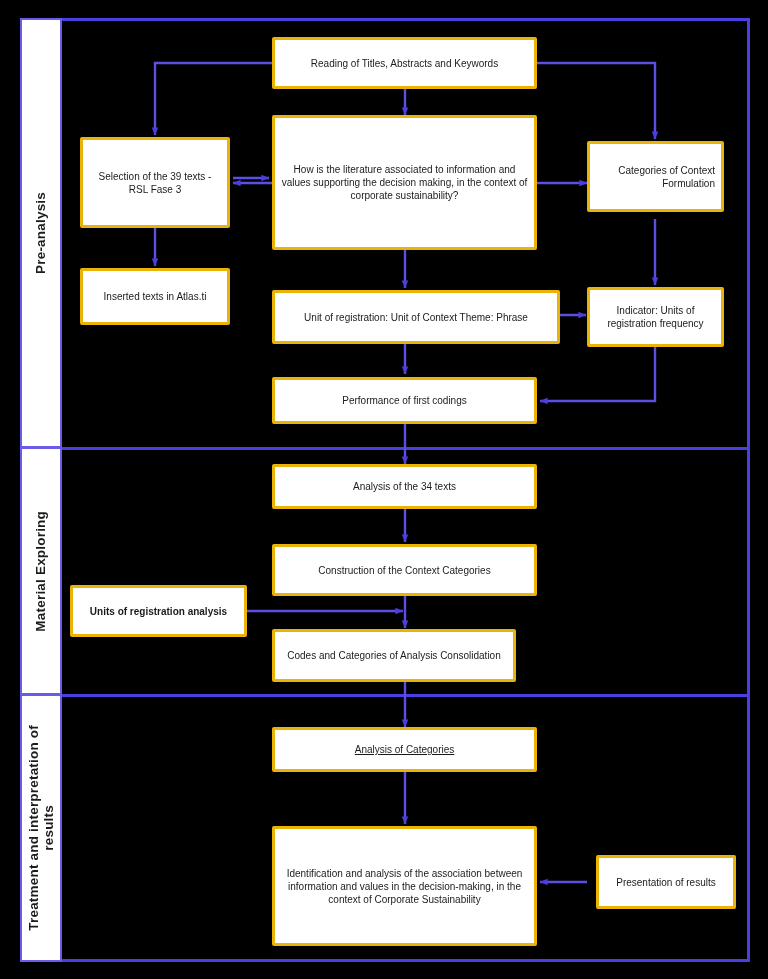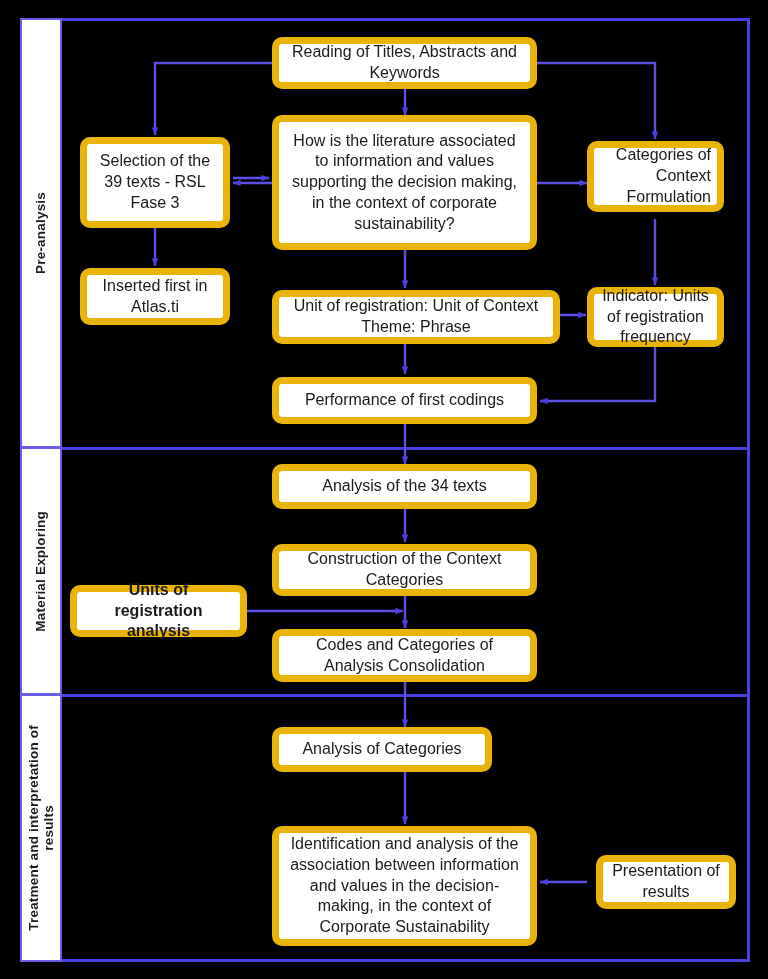--- a/index.html
+++ b/index.html
@@ -36,29 +36,29 @@
     letter-spacing:0.2px;
     text-align:center;
     line-height:1.12;
     white-space:pre-line;
   }
 
   
   .node{
     position:absolute;
     background:#ffffff;
-    border:7px solid #eab308;
-    border-radius:10px;
+    border:3px solid #eab308;
+    border-radius:2px;
     box-sizing:border-box;
     display:flex;
     align-items:center;
     justify-content:center;
     text-align:center;
     color:#1b1b1b;
-    font-size:16px;
+    font-size:10px;
     line-height:1.30;
     padding:3px 6px;
   }
 
   
   #wires{position:absolute;left:0;top:0;width:768px;height:979px;}
 </style>
 </head>
 <body>
 
@@ -138,21 +138,21 @@
 
   <div class="node" style="left:272px;top:115px;width:265px;height:135px;">
     <span>How is the literature associated to information and values supporting the decision making, in the context of corporate sustainability?</span>
   </div>
 
   <div class="node" style="left:587px;top:141px;width:137px;height:71px;text-align:right;">
     <span>Categories of Context Formulation</span>
   </div>
 
   <div class="node" style="left:80px;top:268px;width:150px;height:57px;">
-    <span>Inserted first in Atlas.ti</span>
+    <span>Inserted texts in Atlas.ti</span>
   </div>
 
   <div class="node" style="left:272px;top:290px;width:288px;height:54px;">
     <span>Unit of registration: Unit of Context Theme: Phrase</span>
   </div>
 
   <div class="node" style="left:587px;top:287px;width:137px;height:60px;">
     <span>Indicator: Units of registration frequency</span>
   </div>
 
@@ -165,25 +165,25 @@
   </div>
 
   <div class="node" style="left:272px;top:544px;width:265px;height:52px;">
     <span>Construction of the Context Categories</span>
   </div>
 
   <div class="node" style="left:70px;top:585px;width:177px;height:52px;font-weight:bold;">
     <span>Units of registration analysis</span>
   </div>
 
-  <div class="node" style="left:272px;top:629px;width:265px;height:53px;">
+  <div class="node" style="left:272px;top:629px;width:244px;height:53px;">
     <span>Codes and Categories of Analysis Consolidation</span>
   </div>
 
-  <div class="node" style="left:272px;top:727px;width:220px;height:45px;">
+  <div class="node" style="left:272px;top:727px;width:265px;height:45px;text-decoration:underline;">
     <span>Analysis of Categories</span>
   </div>
 
   <div class="node" style="left:272px;top:826px;width:265px;height:120px;">
     <span>Identification and analysis of the association between information and values in the decision-making, in the context of Corporate Sustainability</span>
   </div>
 
   <div class="node" style="left:588px;top:855px;width:140px;height:54px;margin-left:8px;">
     <span>Presentation of results</span>
   </div>

